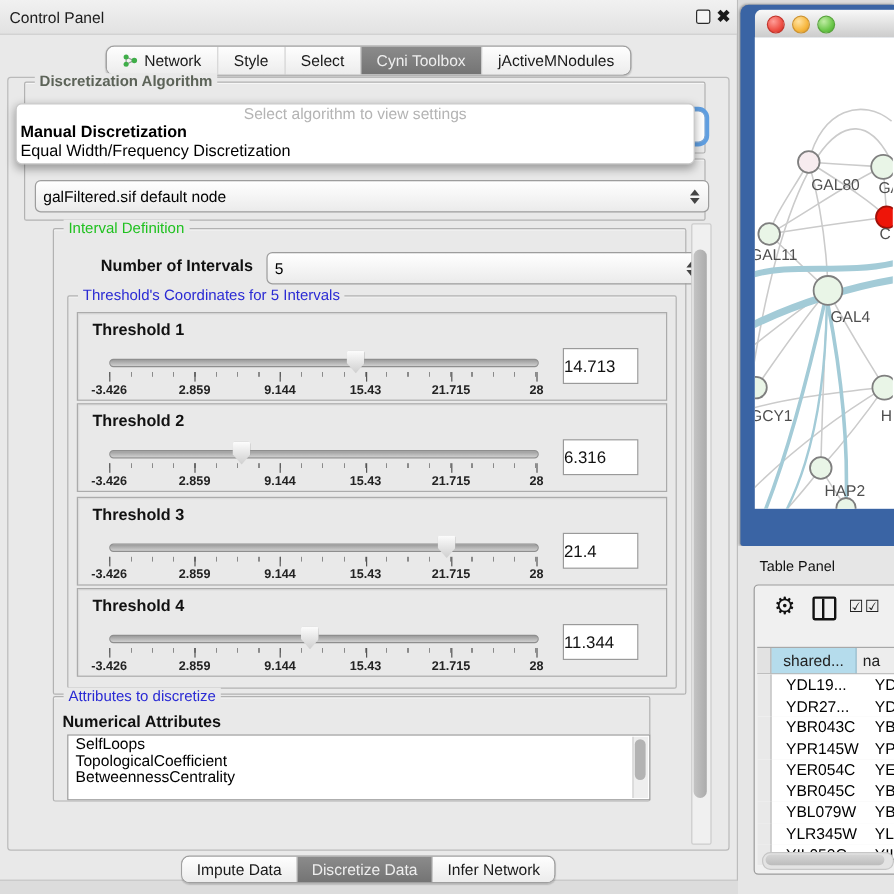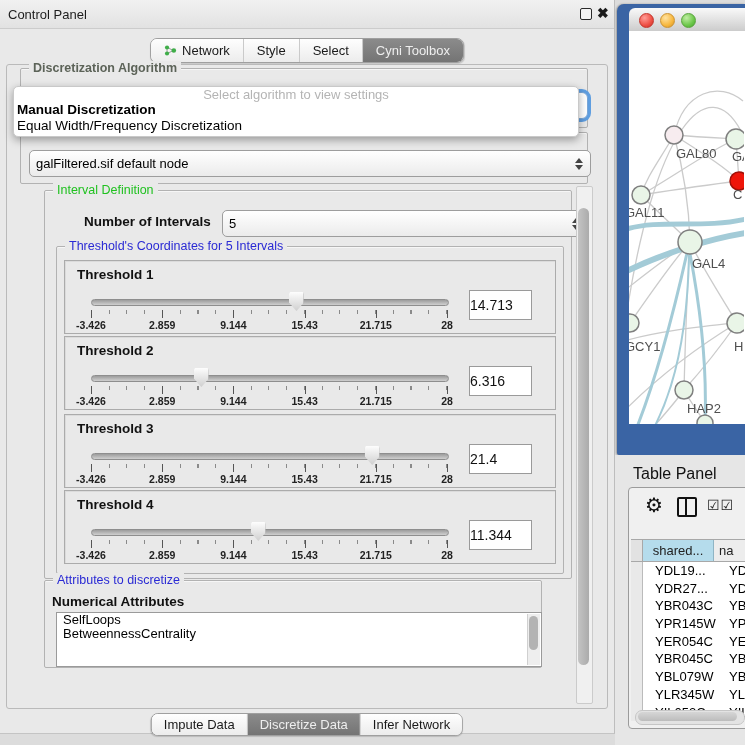--- a/index.html
+++ b/index.html
@@ -96,21 +96,21 @@
   #net-titlebar{position:absolute;left:12px;top:4px;right:0;height:23px;background:linear-gradient(#f9f9f9,#cccccc);border-top-left-radius:6px;border-bottom:1px solid #9a9a9a;}
   .light{position:absolute;top:5px;width:13px;height:13px;border-radius:50%;}
   #light-red{left:10px;background:radial-gradient(circle at 35% 30%,#ff9d97,#ee4f44 60%,#c03028);border:1px solid #c4352c;}
   #light-yellow{left:31px;background:radial-gradient(circle at 35% 30%,#ffe2a0,#f7b73e 60%,#d2922a);border:1px solid #cd9330;}
   #light-green{left:52px;background:radial-gradient(circle at 35% 30%,#c0eda4,#6cc74a 60%,#47a52f);border:1px solid #58a43c;}
   #net-canvas{position:absolute;left:12px;top:27px;right:0;height:393px;background:#ffffff;overflow:hidden;}
   .nodeLabel{font-family:"Liberation Sans",sans-serif;font-size:13px;fill:#4f4f4f;}
 
   
   #tp-region{left:615px;top:455px;width:130px;height:290px;background:#e6e6e6;}
-  #tp-title{position:absolute;left:18px;top:10px;color:#111;font-size:16px;}
+  #tp-title{position:absolute;left:18px;top:10px;color:#111;font-size:12px;}
   #tp-box{position:absolute;left:13px;top:32px;width:119px;height:240px;background:#f0f0f0;border:1px solid #9b9b9b;border-radius:4px;overflow:hidden;}
   #tp-toolbar{position:absolute;left:0;top:0;right:0;height:44px;}
   #gear-icon{position:absolute;left:16px;top:5px;font-size:20px;color:#111;}
   #split-icon{position:absolute;left:48px;top:9px;width:16px;height:16px;border:2px solid #111;border-radius:2px;}
   #split-icon::after{content:"";position:absolute;left:6px;top:0;width:2px;height:16px;background:#111;}
   #check-icons{position:absolute;left:78px;top:9px;font-size:14px;color:#222;letter-spacing:1px;white-space:nowrap;}
   #tp-table{position:absolute;left:2px;top:51px;right:0;bottom:0;}
   .hrow{display:flex;height:21px;border-top:1px solid #a8a8a8;border-bottom:1px solid #a8a8a8;}
   .hstub{width:11px;background:#e2e2e2;border-right:1px solid #a8a8a8;}
   .hc1{width:70px;background:#b5dcec;border-right:1px solid #8fb5c5;text-align:center;line-height:21px;font-size:13px;color:#222;}
@@ -151,20 +151,23 @@
       </div>
       <div class="seg">
           <span>Style</span>
         </div>
       <div class="seg">
           <span>Select</span>
         </div>
       <div class="seg sel">
           <span>Cyni Toolbox</span>
         </div>
+      <div class="seg">
+          <span>jActiveMNodules</span>
+        </div>
     </div>
 
     <div id="outer-panel" class="abs"></div>
 
     <div id="algo-group" class="groupbox">
       <span class="gb-label">Discretization Algorithm</span>
     </div>
     <div id="algo-combo" class="abs"></div>
 
     <div id="algo-popup" class="abs">
@@ -305,20 +308,21 @@
     </div>
     <span id="attr-title" class="abs">Numerical Attributes</span>
     <div id="attr-listbox" class="abs">
 
       <div id="attr-vsb">
           <div class="thumb"></div>
         </div>
 
         <div class="attr-item">SelfLoops</div>
 
+        <div class="attr-item">TopologicalCoefficient</div>
 
         <div class="attr-item">BetweennessCentrality</div>
       </div>
 
 
     <div id="cp-vsb-track" class="abs"></div>
     <div id="cp-vsb-thumb" class="abs"></div>
 
     <div id="bottom-tabs" class="abs seg-bar">
       <div class="seg">

